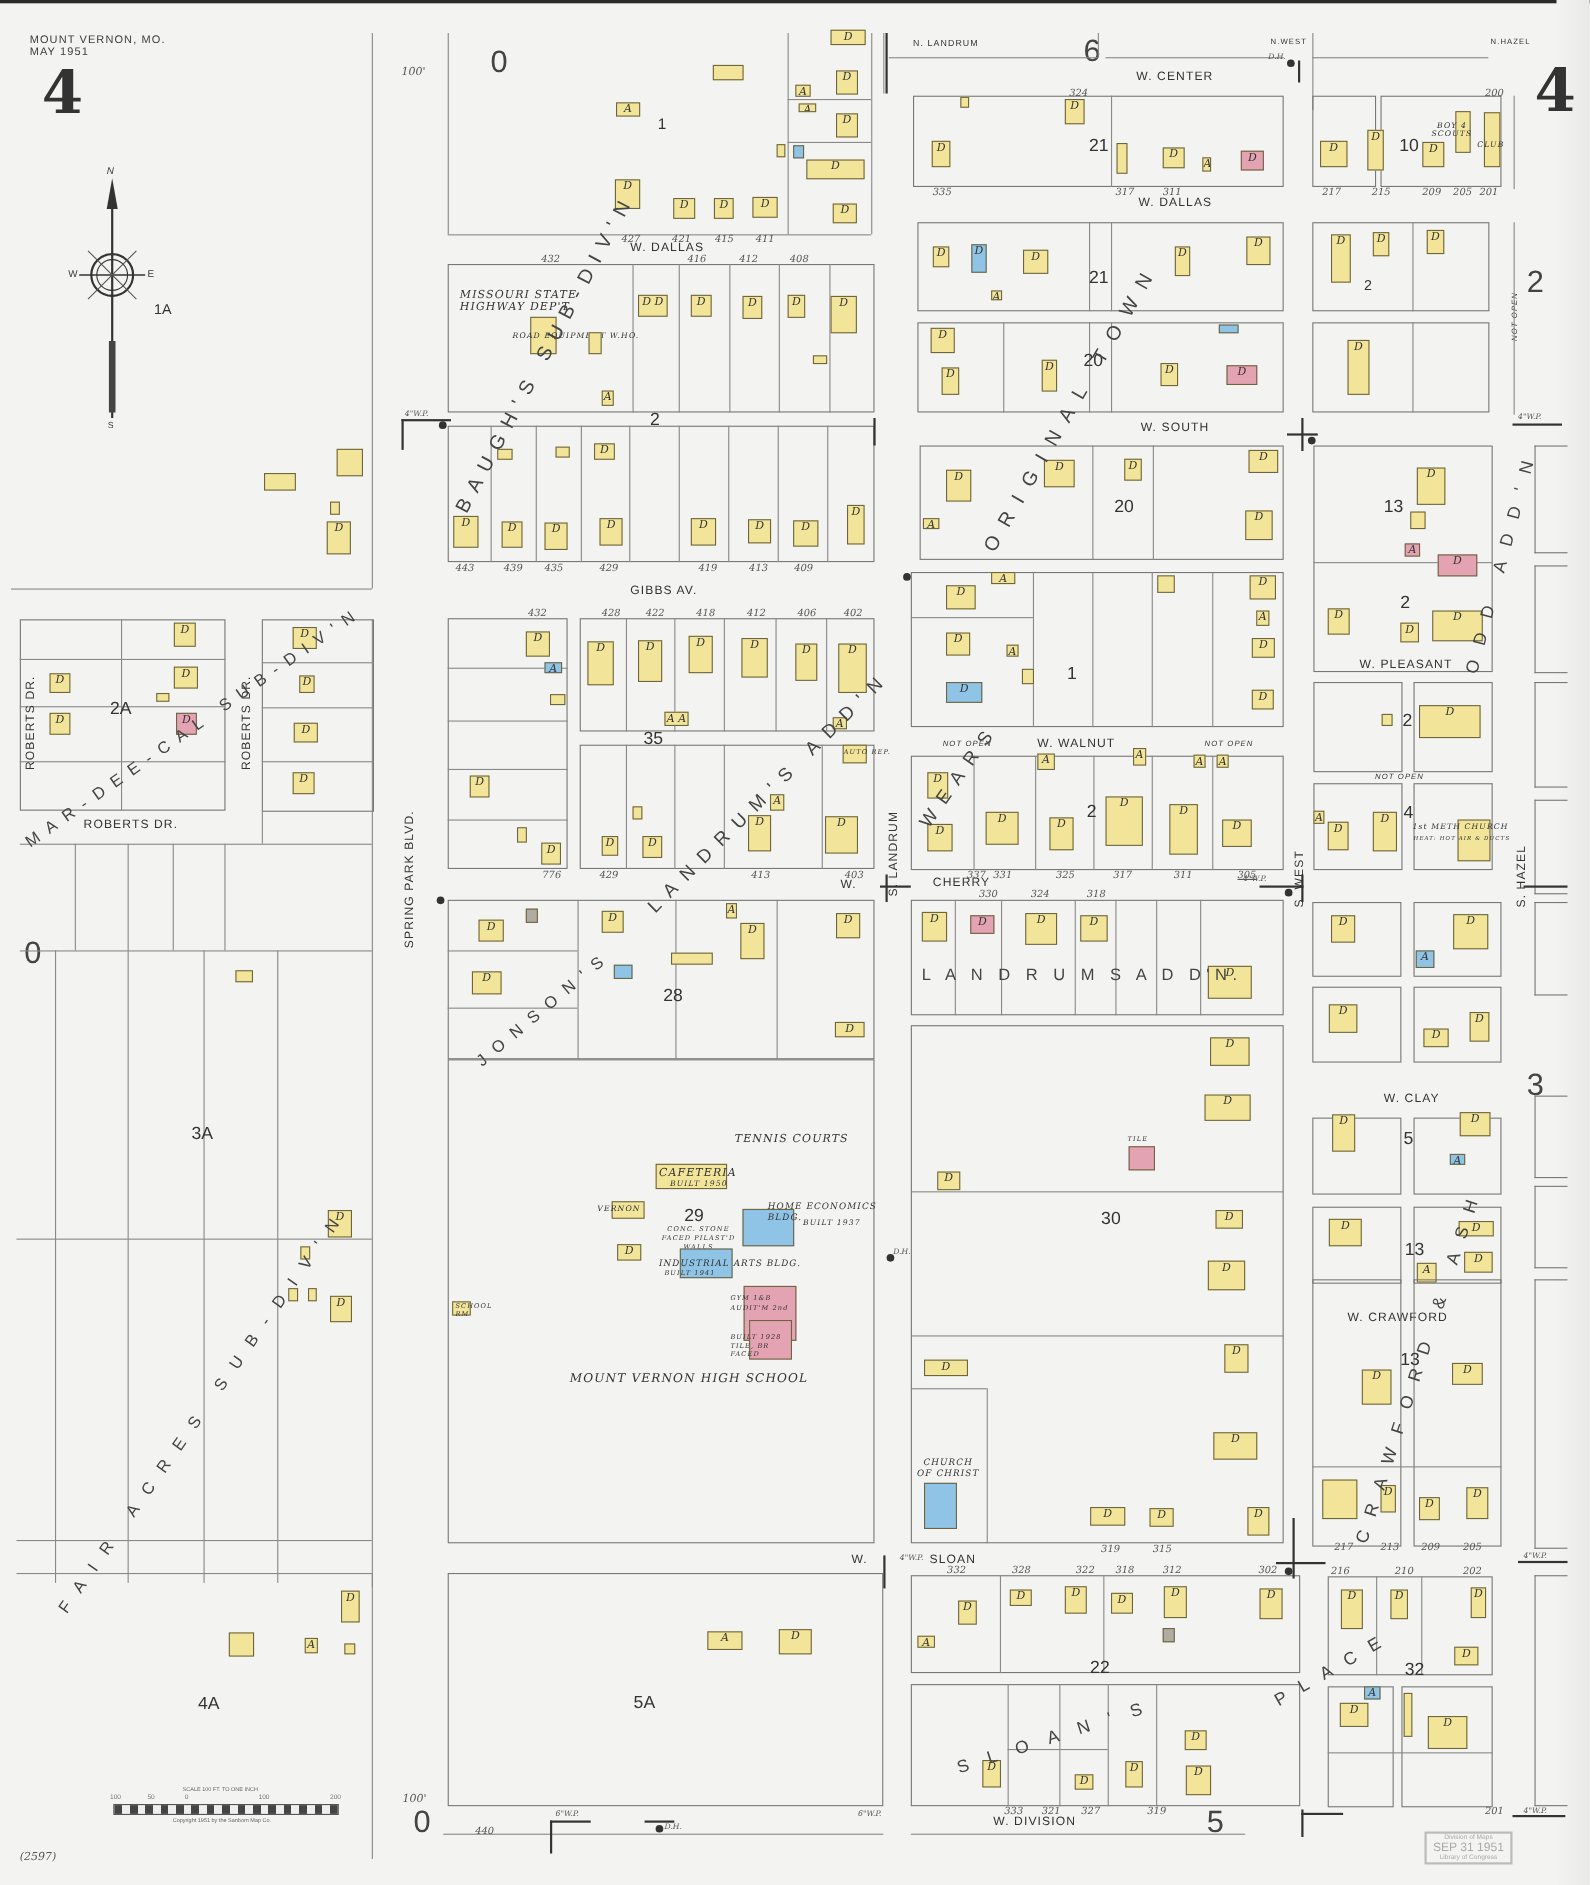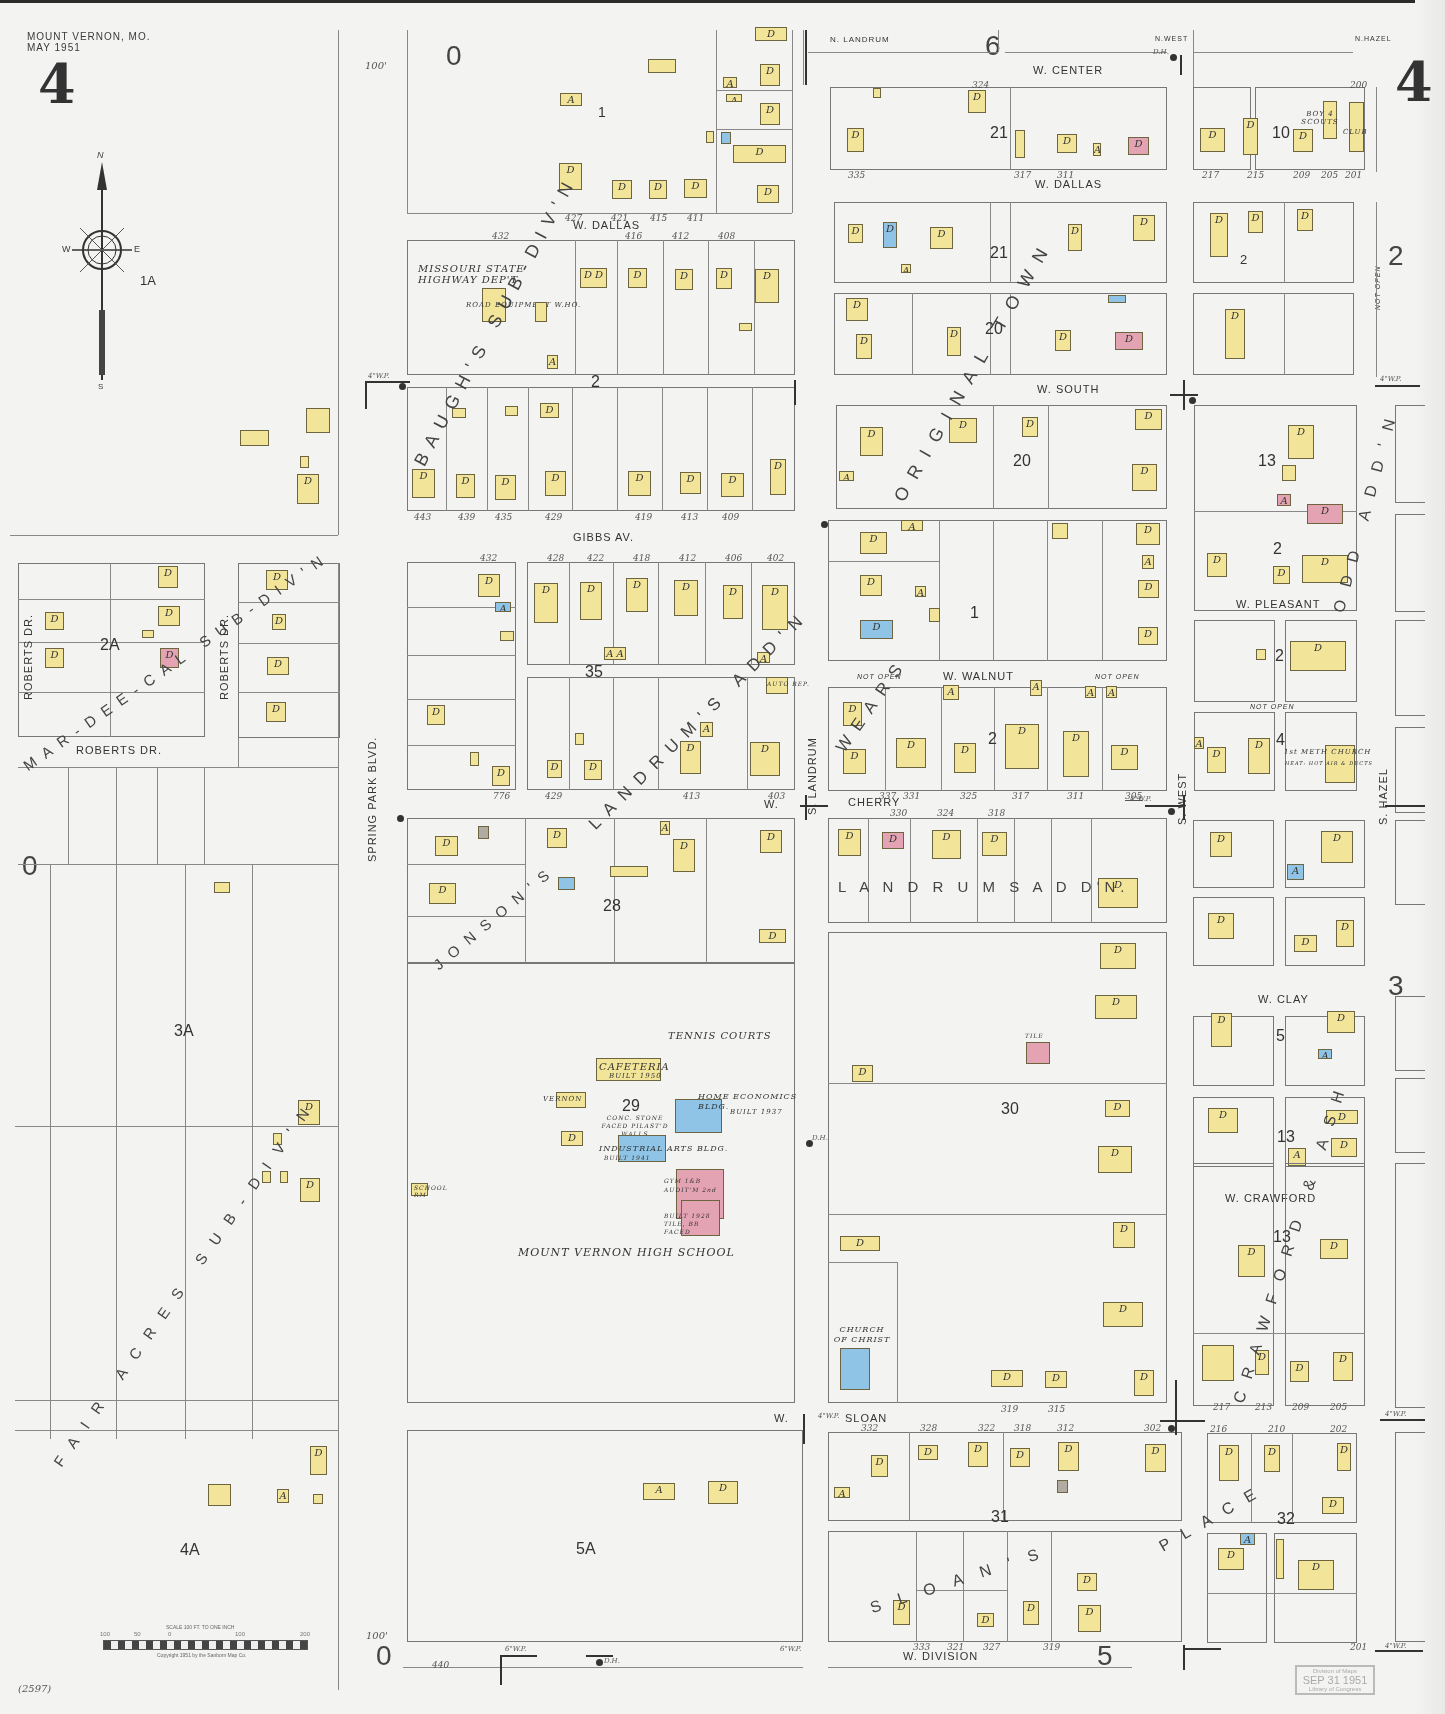--- a/index.html
+++ b/index.html
@@ -457,21 +457,21 @@
 <div class="ln vl" style="left:909px;top:1432px;height:89px;"></div>
 <div class="ln vl" style="left:1003px;top:1432px;height:89px;"></div>
 <div class="bld" style="left:871px;top:1455px;width:17px;height:22px;">D</div>
 <div class="bld" style="left:834px;top:1487px;width:16px;height:11px;">A</div>
 <div class="bld" style="left:918px;top:1445px;width:20px;height:15px;">D</div>
 <div class="bld" style="left:968px;top:1442px;width:20px;height:25px;">D</div>
 <div class="bld" style="left:1010px;top:1448px;width:20px;height:19px;">D</div>
 <div class="bld" style="left:1058px;top:1442px;width:21px;height:29px;">D</div>
 <div class="bld gray" style="left:1057px;top:1480px;width:11px;height:13px;"></div>
 <div class="bld" style="left:1145px;top:1444px;width:21px;height:28px;">D</div>
-<div class="t blkno" style="left:991px;top:1508px;">31</div>
+<div class="t blkno" style="left:991px;top:1508px;">22</div>
 
 <div class="blk" style="left:828px;top:1531px;width:354px;height:111px;"></div>
 <div class="ln vl" style="left:916px;top:1531px;height:111px;"></div>
 <div class="ln vl" style="left:963px;top:1531px;height:111px;"></div>
 <div class="ln vl" style="left:1007px;top:1531px;height:111px;"></div>
 <div class="ln vl" style="left:1051px;top:1531px;height:111px;"></div>
 <div class="ln hl" style="left:916px;top:1590px;width:91px;"></div>
 <div class="bld" style="left:893px;top:1600px;width:17px;height:25px;">D</div>
 <div class="bld" style="left:977px;top:1613px;width:17px;height:14px;">D</div>
 <div class="bld" style="left:1023px;top:1601px;width:16px;height:24px;">D</div>

